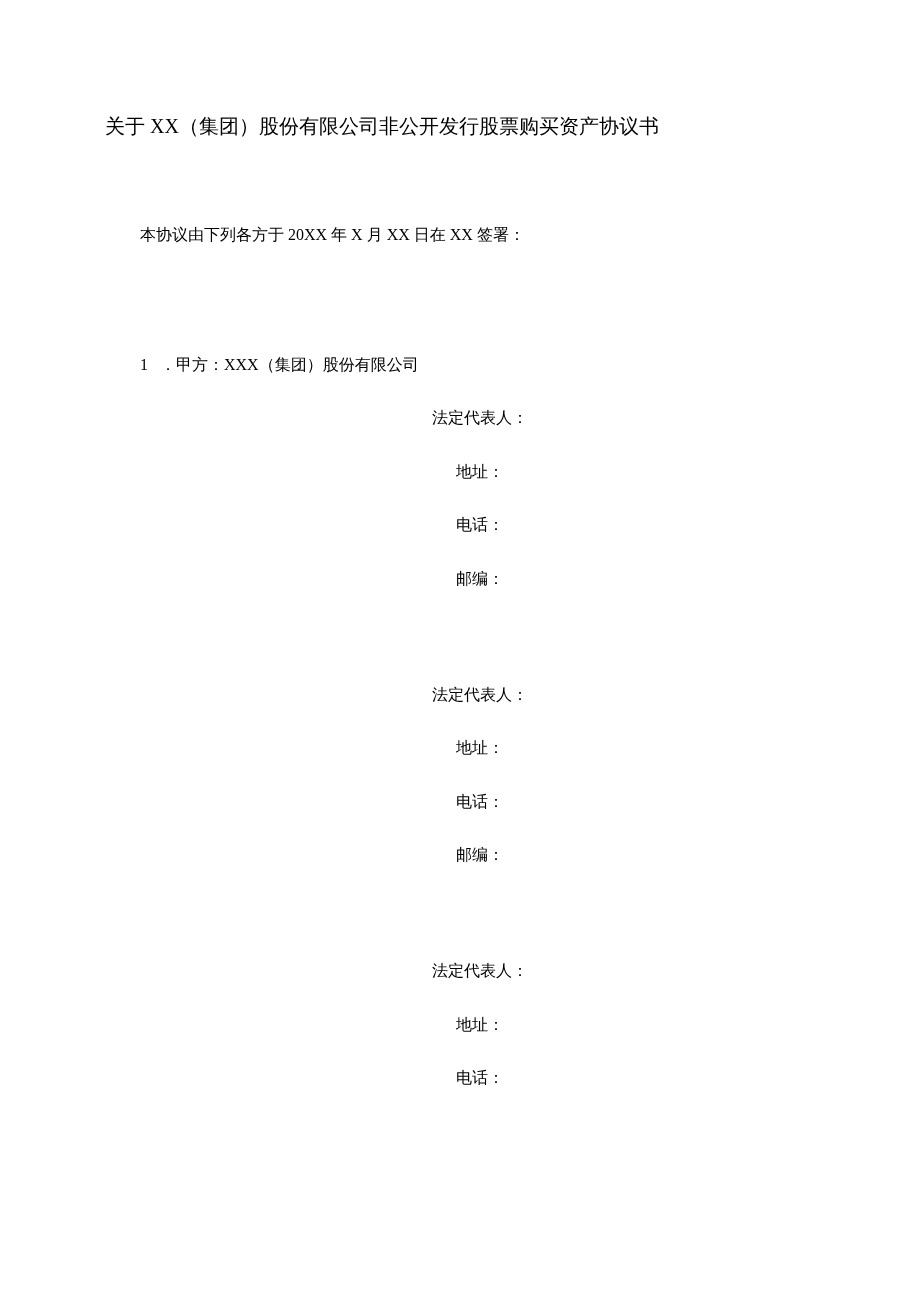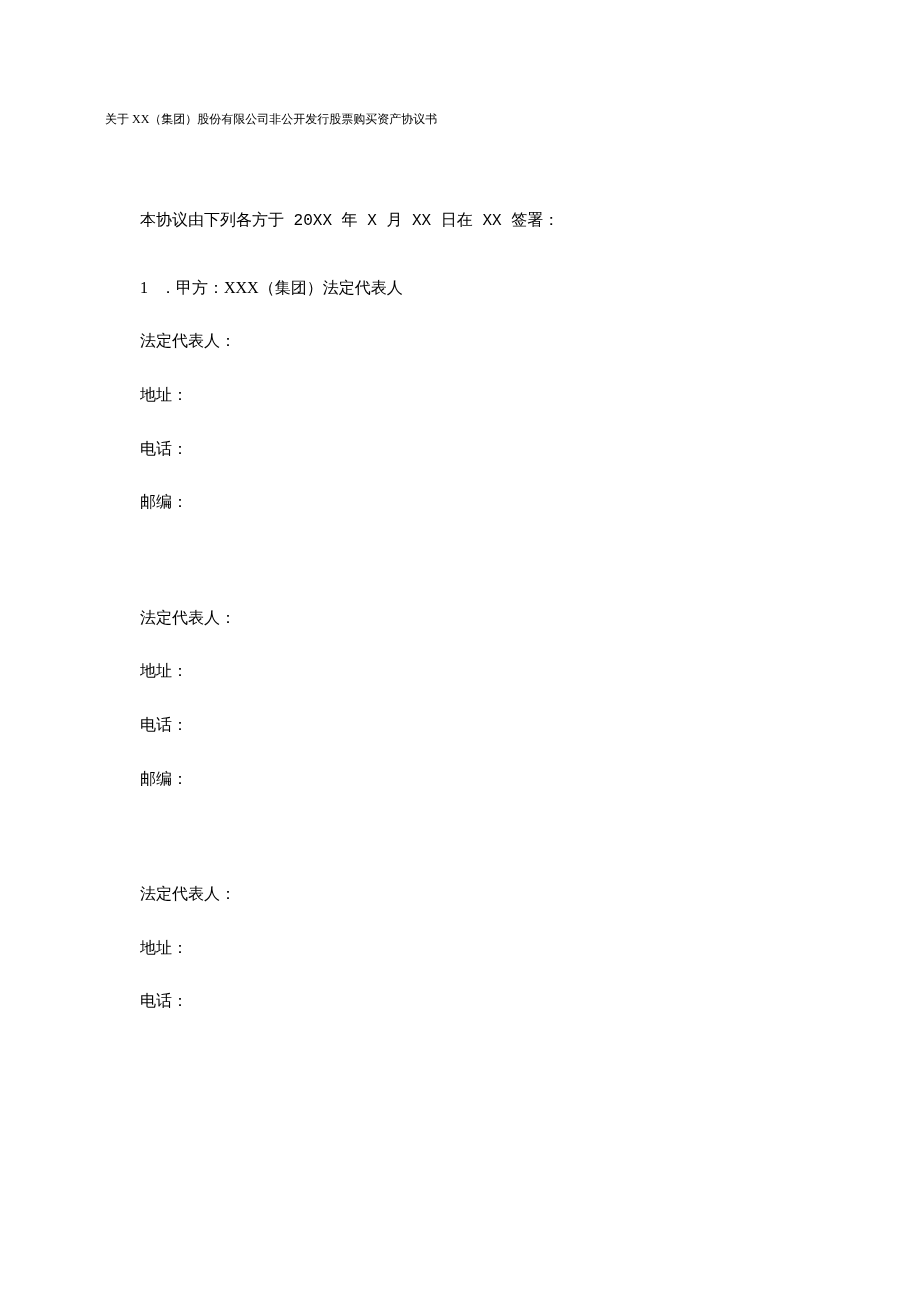--- a/index.html
+++ b/index.html
@@ -10,59 +10,59 @@
     font-family: "SimSun", "宋体", serif;
     color: #000000;
     font-size: 16px;
     line-height: 1.6;
     position: relative;
   }
   .page {
     padding: 110px 100px 0 140px;
   }
   .title {
-    font-size: 12px;
+    font-size: 20px;
     margin-left: -35px;
     margin-bottom: 80px;
   }
   .intro {
-    margin-bottom: 40px;
-    font-family: Liberation Mono, monospace;
+    margin-bottom: 104px;
   }
   .party-block {
     margin-bottom: 90px;
   }
   .party-head {
     margin-bottom: 28px;
   }
   .num {
     display: inline-block;
     margin-right: 8px;
   }
   .field {
     margin-bottom: 28px;
+    text-align: center;
   }
   .field:last-child {
     margin-bottom: 0;
     margin-top: 17px;
   }
 </style>
 </head>
 <body>
 
 <div class="page">
 
   <div class="title">关于 XX（集团）股份有限公司非公开发行股票购买资产协议书</div>
 
   <div class="intro">本协议由下列各方于 20XX 年 X 月 XX 日在 XX 签署：</div>
 
   <div class="party-block">
     <div class="party-head">
       <span class="num">1</span>
-      <span>．甲方：XXX（集团）法定代表人</span>
+      <span>．甲方：XXX（集团）股份有限公司</span>
     </div>
     <div class="field">法定代表人：</div>
     <div class="field">地址：</div>
     <div class="field">电话：</div>
     <div class="field">邮编：</div>
   </div>
 
   <div class="party-block">
     <div class="field">法定代表人：</div>
     <div class="field">地址：</div>

